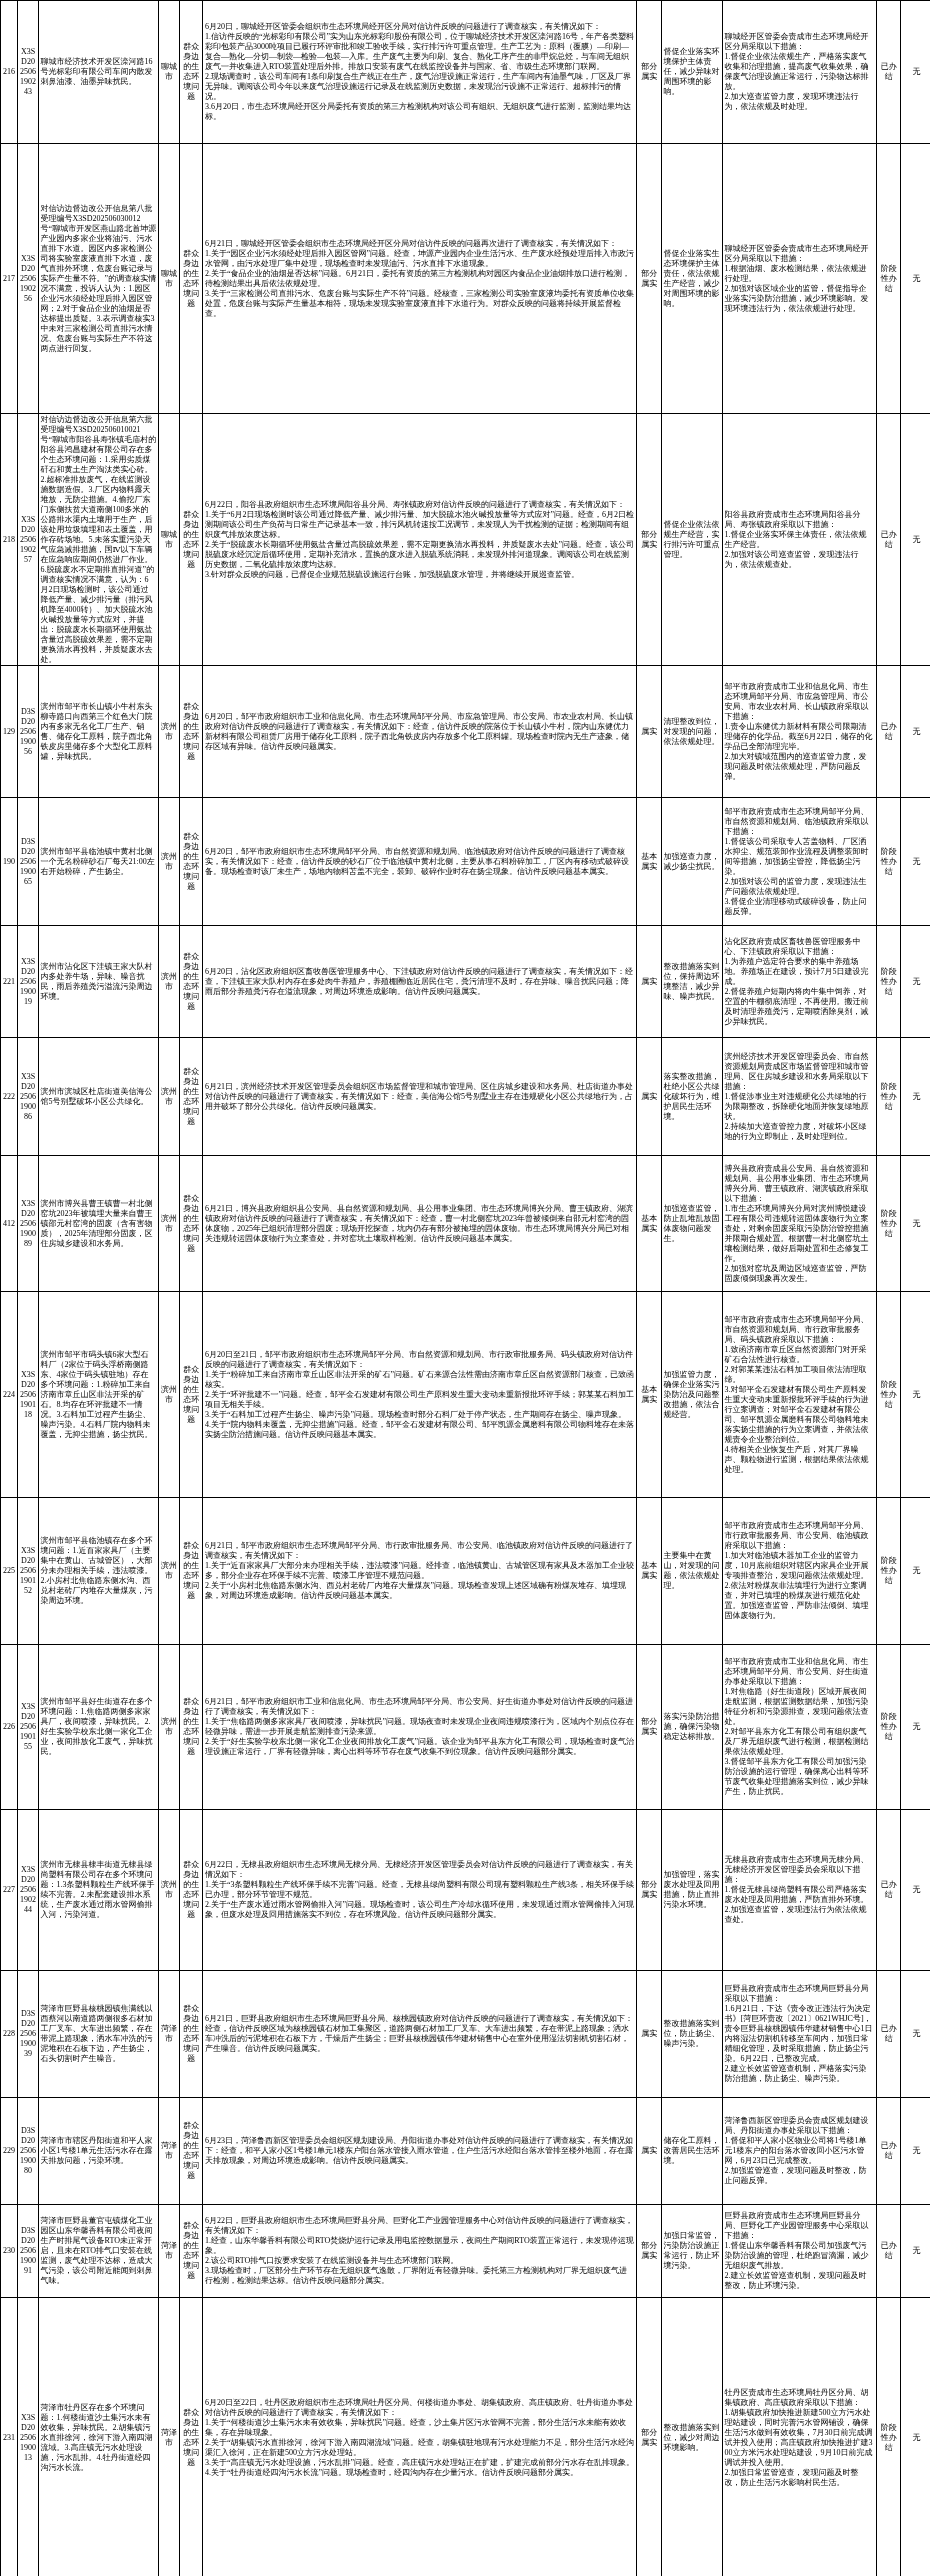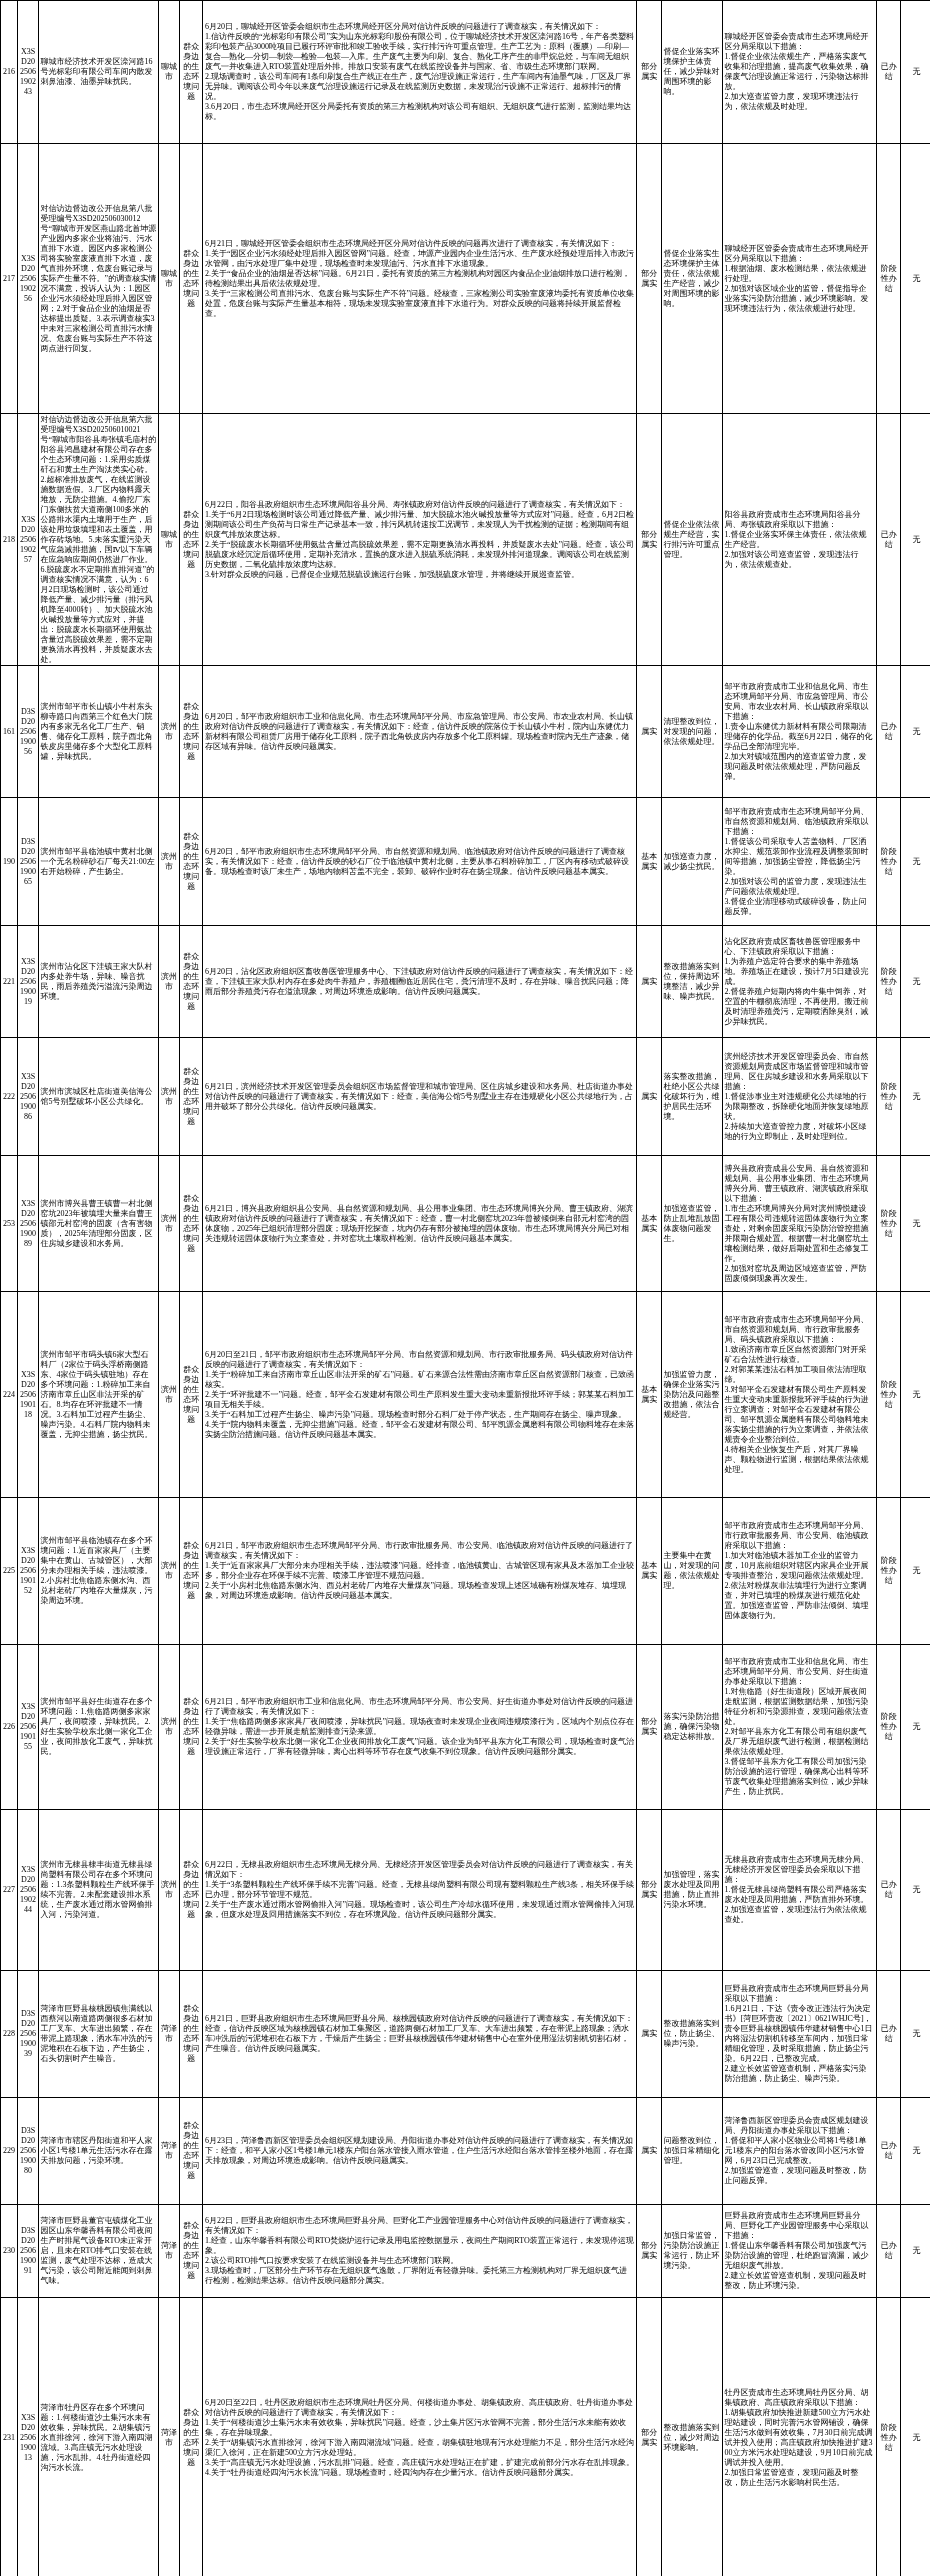--- a/index.html
+++ b/index.html
@@ -91,21 +91,21 @@
 3.针对群众反映的问题，已督促企业规范脱硫设施运行台账，加强脱硫废水管理，并将继续开展巡查监管。</td>
           <td class="c">部分属实</td>
           <td class="l">督促企业依法依规生产经营，实行排污许可重点管理。</td>
           <td class="l">阳谷县政府责成市生态环境局阳谷县分局、寿张镇政府采取以下措施：
 1.督促企业落实环保主体责任，依法依规生产经营。
 2.加强对该公司巡查监管，发现违法行为，依法依规查处。</td>
           <td class="c">已办结</td>
           <td class="c">无</td>
         </tr>
         <tr style="height: 132px;">
-          <td class="c">161</td>
+          <td class="c">129</td>
           <td class="c">D3SD202506190056</td>
           <td class="l">滨州市邹平市长山镇小牛村东头柳寺路口向西第三个红色大门院内有多家无名化工厂生产、销售、储存化工原料，院子西北角铁皮房里储存多个大型化工原料罐，异味扰民。</td>
           <td class="c">滨州市</td>
           <td class="c">群众身边的生态环境问题</td>
           <td class="l">6月20日，邹平市政府组织市工业和信息化局、市生态环境局邹平分局、市应急管理局、市公安局、市农业农村局、长山镇政府对信访件反映的问题进行了调查核实，有关情况如下：经查，信访件反映的院落位于长山镇小牛村，院内山东健优力新材料有限公司租赁厂房用于储存化工原料，院子西北角铁皮房内存放多个化工原料罐。现场检查时院内无生产迹象，储存区域有异味。信访件反映问题属实。</td>
           <td class="c">属实</td>
           <td class="l">清理整改到位，对发现的问题，依法依规处理。</td>
           <td class="l">邹平市政府责成市工业和信息化局、市生态环境局邹平分局、市应急管理局、市公安局、市农业农村局、长山镇政府采取以下措施：
 1.责令山东健优力新材料有限公司限期清理储存的化学品。截至6月22日，储存的化学品已全部清理完毕。
 2.加大对镇域范围内的巡查监管力度，发现问题及时依法依规处理，严防问题反弹。</td>
@@ -152,21 +152,21 @@
           <td class="l">6月21日，滨州经济技术开发区管理委员会组织区市场监督管理和城市管理局、区住房城乡建设和水务局、杜店街道办事处对信访件反映的问题进行了调查核实，有关情况如下：经查，美信海公馆5号别墅业主存在违规硬化小区公共绿地行为，占用并破坏了部分公共绿化。信访件反映问题属实。</td>
           <td class="c">属实</td>
           <td class="l">落实整改措施，杜绝小区公共绿化破坏行为，维护居民生活环境。</td>
           <td class="l">滨州经济技术开发区管理委员会、市自然资源规划局责成区市场监督管理和城市管理局、区住房城乡建设和水务局采取以下措施：
 1.督促涉事业主对违规硬化公共绿地的行为限期整改，拆除硬化地面并恢复绿地原状。
 2.持续加大巡查管控力度，对破坏小区绿地的行为立即制止，及时处理到位。</td>
           <td class="c">阶段性办结</td>
           <td class="c">无</td>
         </tr>
         <tr style="height: 136px;">
-          <td class="c">253</td>
+          <td class="c">412</td>
           <td class="c">X3SD202506190089</td>
           <td class="l">滨州市博兴县曹王镇曹一村北侧窑坑2023年被填埋大量来自曹王镇邵元村窑湾的固废（含有害物质），2025年清理部分固废，区住房城乡建设和水务局。</td>
           <td class="c">滨州市</td>
           <td class="c">群众身边的生态环境问题</td>
           <td class="l">6月21日，博兴县政府组织县公安局、县自然资源和规划局、县公用事业集团、市生态环境局博兴分局、曹王镇政府、湖滨镇政府对信访件反映的问题进行了调查核实，有关情况如下：经查，曹一村北侧窑坑2023年曾被倾倒来自邵元村窑湾的固体废物，2025年已组织清理部分固废；现场开挖探查，坑内仍存有部分被掩埋的固体废物。市生态环境局博兴分局已对相关违规转运固体废物行为立案查处，并对窑坑土壤取样检测。信访件反映问题基本属实。</td>
           <td class="c">基本属实</td>
           <td class="l">加强巡查监管，防止乱堆乱放固体废物问题发生。</td>
           <td class="l">博兴县政府责成县公安局、县自然资源和规划局、县公用事业集团、市生态环境局博兴分局、曹王镇政府、湖滨镇政府采取以下措施：
 1.市生态环境局博兴分局对滨州博悦建设工程有限公司违规转运固体废物行为立案查处，对剩余固废采取污染防治管控措施并限期合规处置。根据曹一村北侧窑坑土壤检测结果，做好后期处置和生态修复工作。
 2.加强对窑坑及周边区域巡查监管，严防固废倾倒现象再次发生。</td>
@@ -262,21 +262,21 @@
           <td class="c">无</td>
         </tr>
         <tr style="height: 107px;">
           <td class="c">229</td>
           <td class="c">D3SD202506190080</td>
           <td class="l">菏泽市市辖区丹阳街道和平人家小区1号楼1单元生活污水存在露天排放问题，污染环境。</td>
           <td class="c">菏泽市</td>
           <td class="c">群众身边的生态环境问题</td>
           <td class="l">6月23日，菏泽鲁西新区管理委员会组织区规划建设局、丹阳街道办事处对信访件反映的问题进行了调查核实，有关情况如下：经查，和平人家小区1号楼1单元1楼东户阳台落水管接入雨水管道，住户生活污水经阳台落水管排至楼外地面，存在露天排放现象，对周边环境造成影响。信访件反映问题属实。</td>
           <td class="c">属实</td>
-          <td class="l">问题整改到位，加强日常精细化管理。</td>
+          <td class="l">储存化工原料，改善居民生活环境。</td>
           <td class="l">菏泽鲁西新区管理委员会责成区规划建设局、丹阳街道办事处采取以下措施：
 1.督促和平人家小区物业公司将1号楼1单元1楼东户的阳台落水管改回小区污水管网，6月23日已完成整改。
 2.加强监管巡查，发现问题及时整改，防止问题反弹。</td>
           <td class="c">已办结</td>
           <td class="c">无</td>
         </tr>
         <tr style="height: 93px;">
           <td class="c">230</td>
           <td class="c">D3SD202506190091</td>
           <td class="l">菏泽市巨野县董官屯镇煤化工业园区山东华馨香料有限公司夜间生产时排尾气设备RTO未正常开启，且未在RTO排气口安装在线监测，废气处理不达标，造成大气污染，该公司附近能闻到刺鼻气味。</td>

